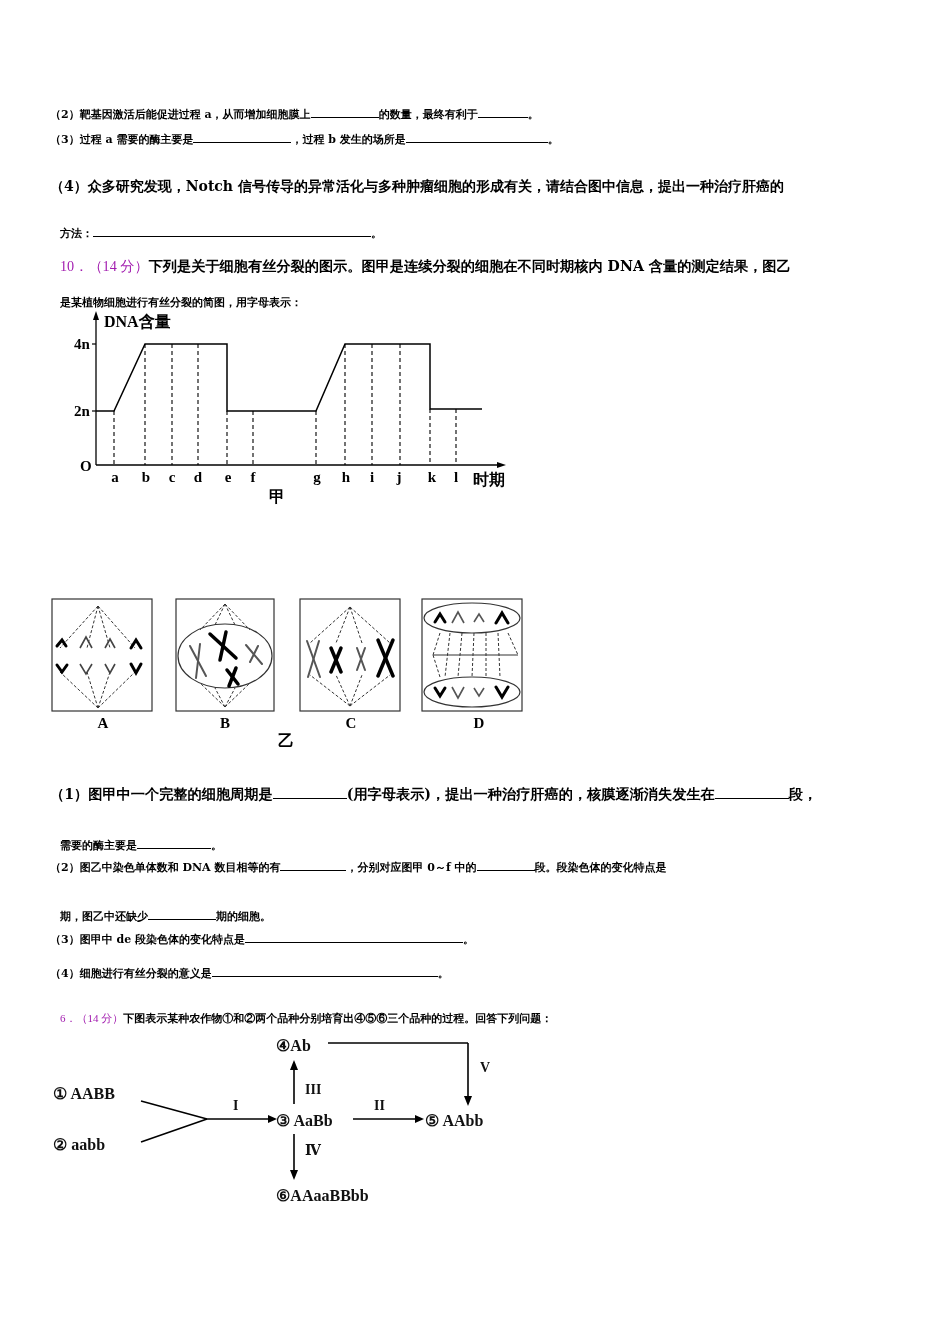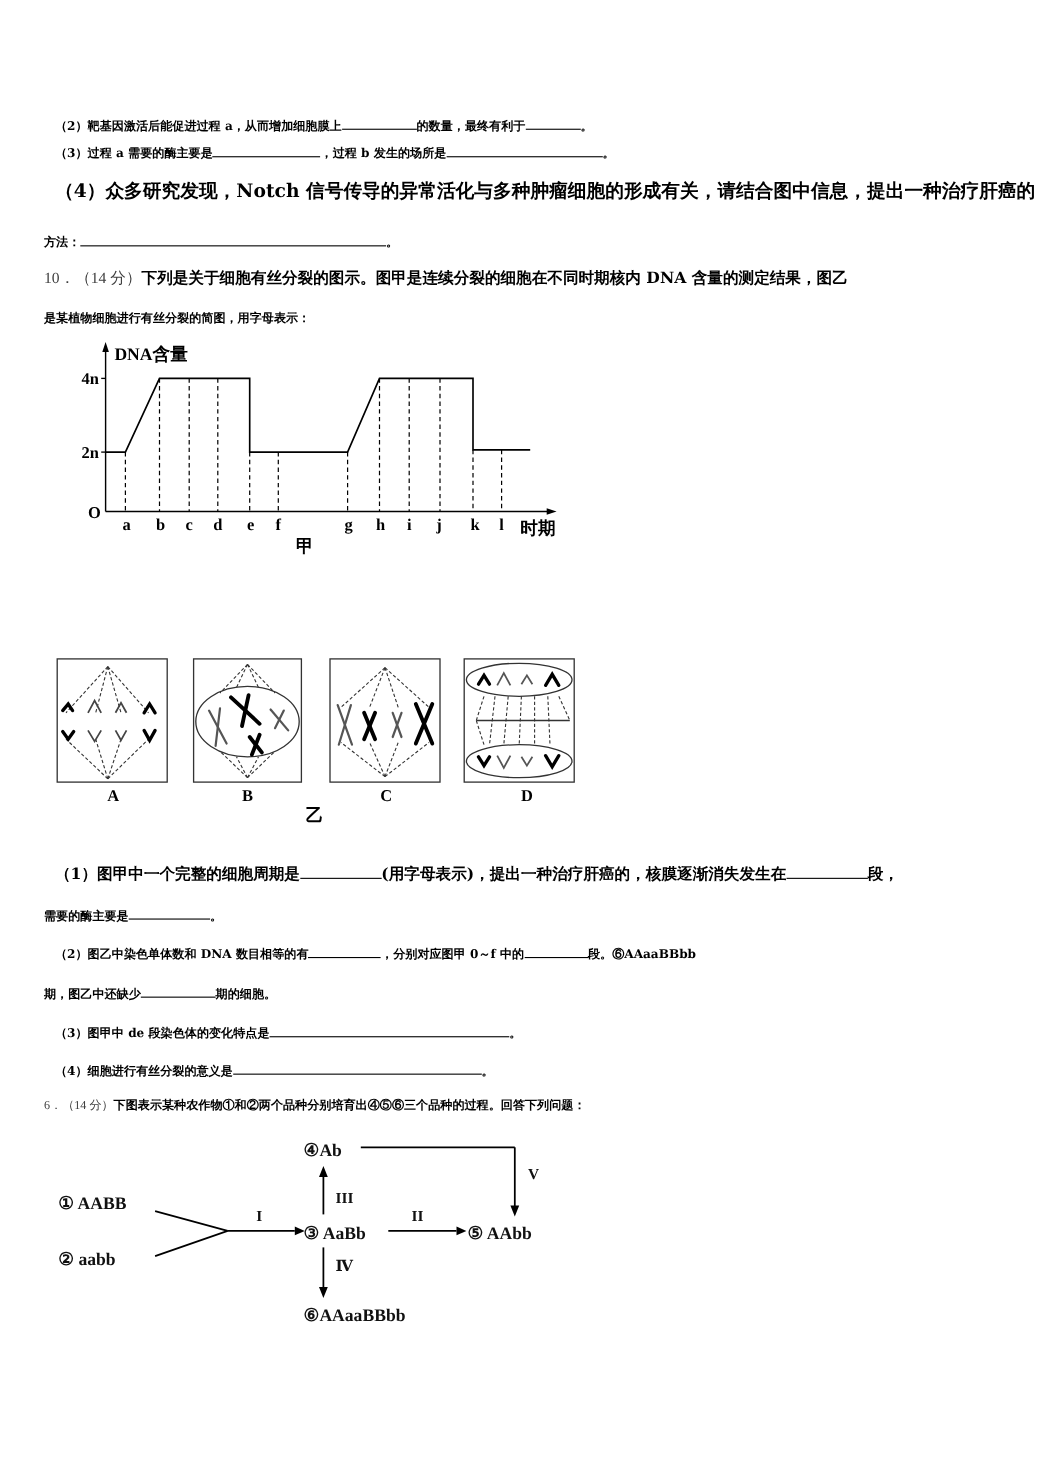--- a/index.html
+++ b/index.html
@@ -1,34 +1,34 @@
 <!DOCTYPE html>
 <html><head>
 <meta charset="utf-8">
 <style>
   html, body { margin: 0; padding: 0; background: #ffffff; }
   body { width: 950px; height: 1344px; position: relative; overflow: hidden;
          font-family: "DejaVu Serif", "Liberation Serif", serif; color: #000; }
   .line { position: absolute; left: 50px; white-space: nowrap; font-size: 11px; line-height: 20px; font-weight: bold; }
-  .line.cont { left: 40px; }
-  .qnum { font-weight: normal; font-family: "Liberation Serif", serif; color: #404040; }
+  .line.cont { left: 60px; margin-top: 13px; }
+  .qnum { font-weight: normal; font-family: "Liberation Serif", serif; color: #a21caf; }
   .blank { display: inline-block; border-bottom: 1.3px solid #000; height: 15px; vertical-align: baseline; }
   .fig { position: absolute; }
   svg text { font-family: "Liberation Serif", "DejaVu Serif", serif; font-weight: bold; }
 </style>
 </head>
 <body>
 
 <div class="line" style="top:102px">
   <span>（2）靶基因激活后能促进过程 a，从而增加细胞膜上</span><span class="blank" style="width:68px"></span><span>的数量，最终有利于</span><span class="blank" style="width:50px"></span><span>。</span>
 </div>
 <div class="line" style="top:127px">
   <span>（3）过程 a 需要的酶主要是</span><span class="blank" style="width:98px"></span><span>，过程 b 发生的场所是</span><span class="blank" style="width:142px"></span><span>。</span>
 </div>
-<div class="line" style="top:164px; font-size:17px">（4）众多研究发现，Notch 信号传导的异常活化与多种肿瘤细胞的形成有关，请结合图中信息，提出一种治疗肝癌的</div>
+<div class="line" style="top:176px; font-size:14px">（4）众多研究发现，Notch 信号传导的异常活化与多种肿瘤细胞的形成有关，请结合图中信息，提出一种治疗肝癌的</div>
 <div class="line cont" style="top:208px">
   <span>方法：</span><span class="blank" style="width:278px"></span><span>。</span>
 </div>
 
 <div class="line cont" style="top:243px; font-size:14.2px">
   <span class="qnum">10．</span><span class="qnum">（14 分）</span><span>下列是关于细胞有丝分裂的图示。图甲是连续分裂的细胞在不同时期核内 DNA 含量的测定结果，图乙</span>
 </div>
 <div class="line cont" style="top:280px">是某植物细胞进行有丝分裂的简图，用字母表示：</div>
 
 <svg class="fig" style="left:0; top:0" width="950" height="520" viewBox="0 0 950 520">
@@ -196,21 +196,21 @@
   <text x="286" y="746" font-size="16" text-anchor="middle" id="cap-yi">乙</text>
 </svg>
 
 <div class="line" style="top:783px; font-size:14.2px">
   <span>（1）图甲中一个完整的细胞周期是</span><span class="blank" style="width:74px"></span><span>(用字母表示)，提出一种治疗肝癌的，核膜逐渐消失发生在</span><span class="blank" style="width:74px"></span><span>段，</span>
 </div>
 <div class="line cont" style="top:820px">
   <span>需要的酶主要是</span><span class="blank" style="width:74px"></span><span>。</span>
 </div>
 <div class="line" style="top:855px">
-  <span>（2）图乙中染色单体数和 DNA 数目相等的有</span><span class="blank" style="width:66px"></span><span>，分别对应图甲 0～f 中的</span><span class="blank" style="width:58px"></span><span>段。⑥AAaaBBbb</span>
+  <span>（2）图乙中染色单体数和 DNA 数目相等的有</span><span class="blank" style="width:66px"></span><span>，分别对应图甲 0～f 中的</span><span class="blank" style="width:58px"></span><span>段。段染色体的变化特点是</span>
 </div>
 <div class="line cont" style="top:891px">
   <span>期，图乙中还缺少</span><span class="blank" style="width:68px"></span><span>期的细胞。</span>
 </div>
 <div class="line" style="top:927px">
   <span>（3）图甲中 de 段染色体的变化特点是</span><span class="blank" style="width:218px"></span><span>。</span>
 </div>
 <div class="line" style="top:961px">
   <span>（4）细胞进行有丝分裂的意义是</span><span class="blank" style="width:226px"></span><span>。</span>
 </div>

